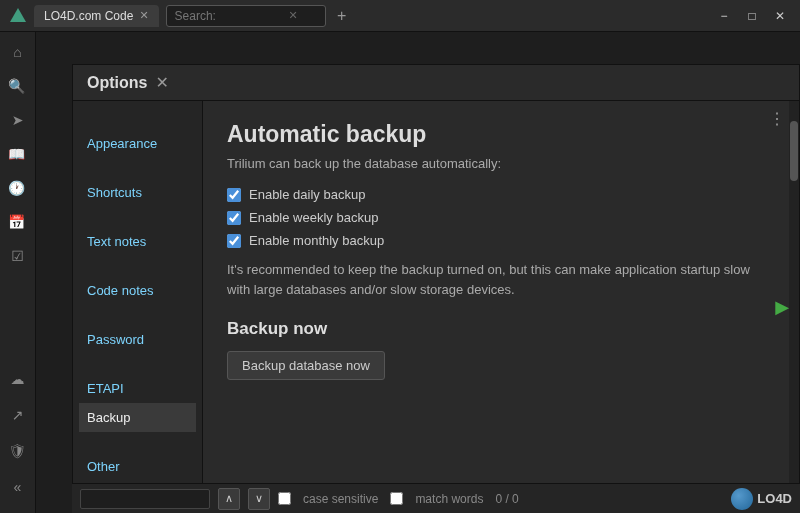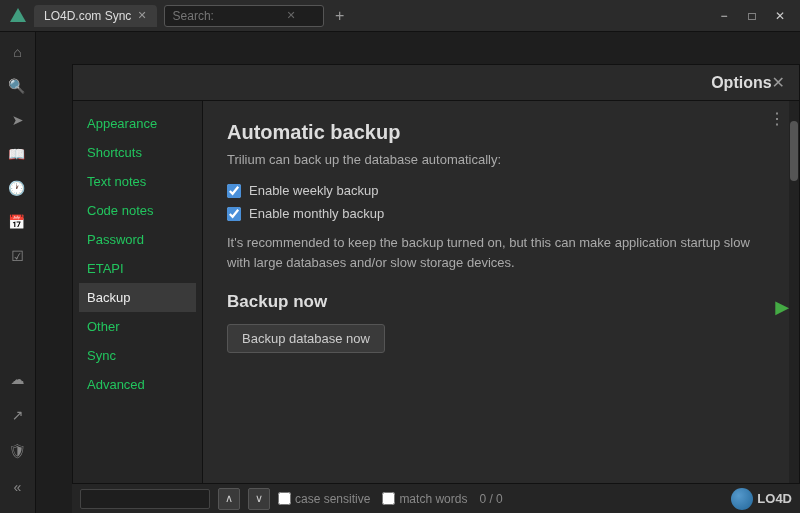--- a/index.html
+++ b/index.html
@@ -142,24 +142,25 @@
       right: 0;
       bottom: 0;
       background: #2a2a2a;
       display: flex;
       flex-direction: column;
       border: 1px solid #111;
     }
     .options-header {
       display: flex;
       align-items: center;
-      justify-content: flex-end;
+      justify-content: flex-start;
       padding: 8px 14px;
       background: #2a2a2a;
       border-bottom: 1px solid #111;
+      gap: 8px;
     }
     .options-title {
       font-size: 16px;
       color: #ddd;
       font-weight: bold;
     }
     .options-close {
       color: #999;
       cursor: pointer;
       font-size: 16px;
@@ -174,42 +175,43 @@
 
     
     .options-nav {
       width: 130px;
       background: #252525;
       padding: 8px 0;
       border-right: 1px solid #111;
     }
     .nav-item {
       padding: 7px 14px;
-      color: #22c55e;
+      color: #7dd3fc;
       cursor: pointer;
       font-size: 13px;
+      margin-top: 20px;
     }
     .nav-item.active {
       background: #3a3a3a;
       color: #eee;
       border-radius: 0;
       margin: 0 6px;
       padding: 7px 8px;
     }
 
     
     .options-content {
       flex: 1;
       padding: 20px 24px;
       overflow-y: auto;
       background: #2a2a2a;
       position: relative;
     }
     .section-title {
-      font-size: 20px;
+      font-size: 23px;
       color: #ddd;
       margin-bottom: 8px;
     }
     .section-desc {
       color: #aaa;
       margin-bottom: 16px;
       font-size: 13px;
     }
     .checkbox-row {
       display: flex;
@@ -338,21 +340,21 @@
       font-size: 11px;
     }
     .search-options {
       display: flex;
       align-items: center;
       gap: 12px;
     }
     .search-option {
       display: flex;
       align-items: center;
-      gap: 4px;
+      gap: 12px;
       color: #888;
       font-size: 12px;
     }
     .search-option input { cursor: pointer; }
     .search-count {
       color: #888;
       font-size: 12px;
     }
 
     
@@ -388,21 +390,21 @@
 </head>
 <body>
 
 <div class="titlebar">
   <div class="titlebar-logo">
     <svg width="20" height="20" viewBox="0 0 20 20">
       <polygon points="10,2 18,16 2,16" fill="#4a8" opacity="0.9"></polygon>
     </svg>
   </div>
   <div class="titlebar-tab">
-    <span>LO4D.com Sync</span>
+    <span>LO4D.com Code</span>
     <span class="close-btn">✕</span>
   </div>
   <div class="titlebar-search">
     <input type="text" placeholder="Search:" style="">
     <span class="search-close">✕</span>
   </div>
   <div class="new-tab-btn">+</div>
   <div class="titlebar-spacer"></div>
   <div class="window-controls">
     <div class="window-btn">−</div>
@@ -461,20 +463,24 @@
           <div class="nav-item">Advanced</div>
         </div>
 
         <div class="options-content">
           <div class="three-dot">⋮</div>
 
           <h2 class="section-title">Automatic backup</h2>
           <p class="section-desc">Trilium can back up the database automatically:</p>
 
           <div class="checkbox-row">
+            <input type="checkbox" id="cb-daily" checked="" style="">
+            <label for="cb-daily">Enable daily backup</label>
+          </div>
+          <div class="checkbox-row">
             <input type="checkbox" id="cb-weekly" checked="" style="">
             <label for="cb-weekly">Enable weekly backup</label>
           </div>
           <div class="checkbox-row">
             <input type="checkbox" id="cb-monthly" checked="" style="">
             <label for="cb-monthly">Enable monthly backup</label>
           </div>
 
           <p class="info-text">It's recommended to keep the backup turned on, but this can make application startup slow with large databases and/or slow storage devices.</p>
 

